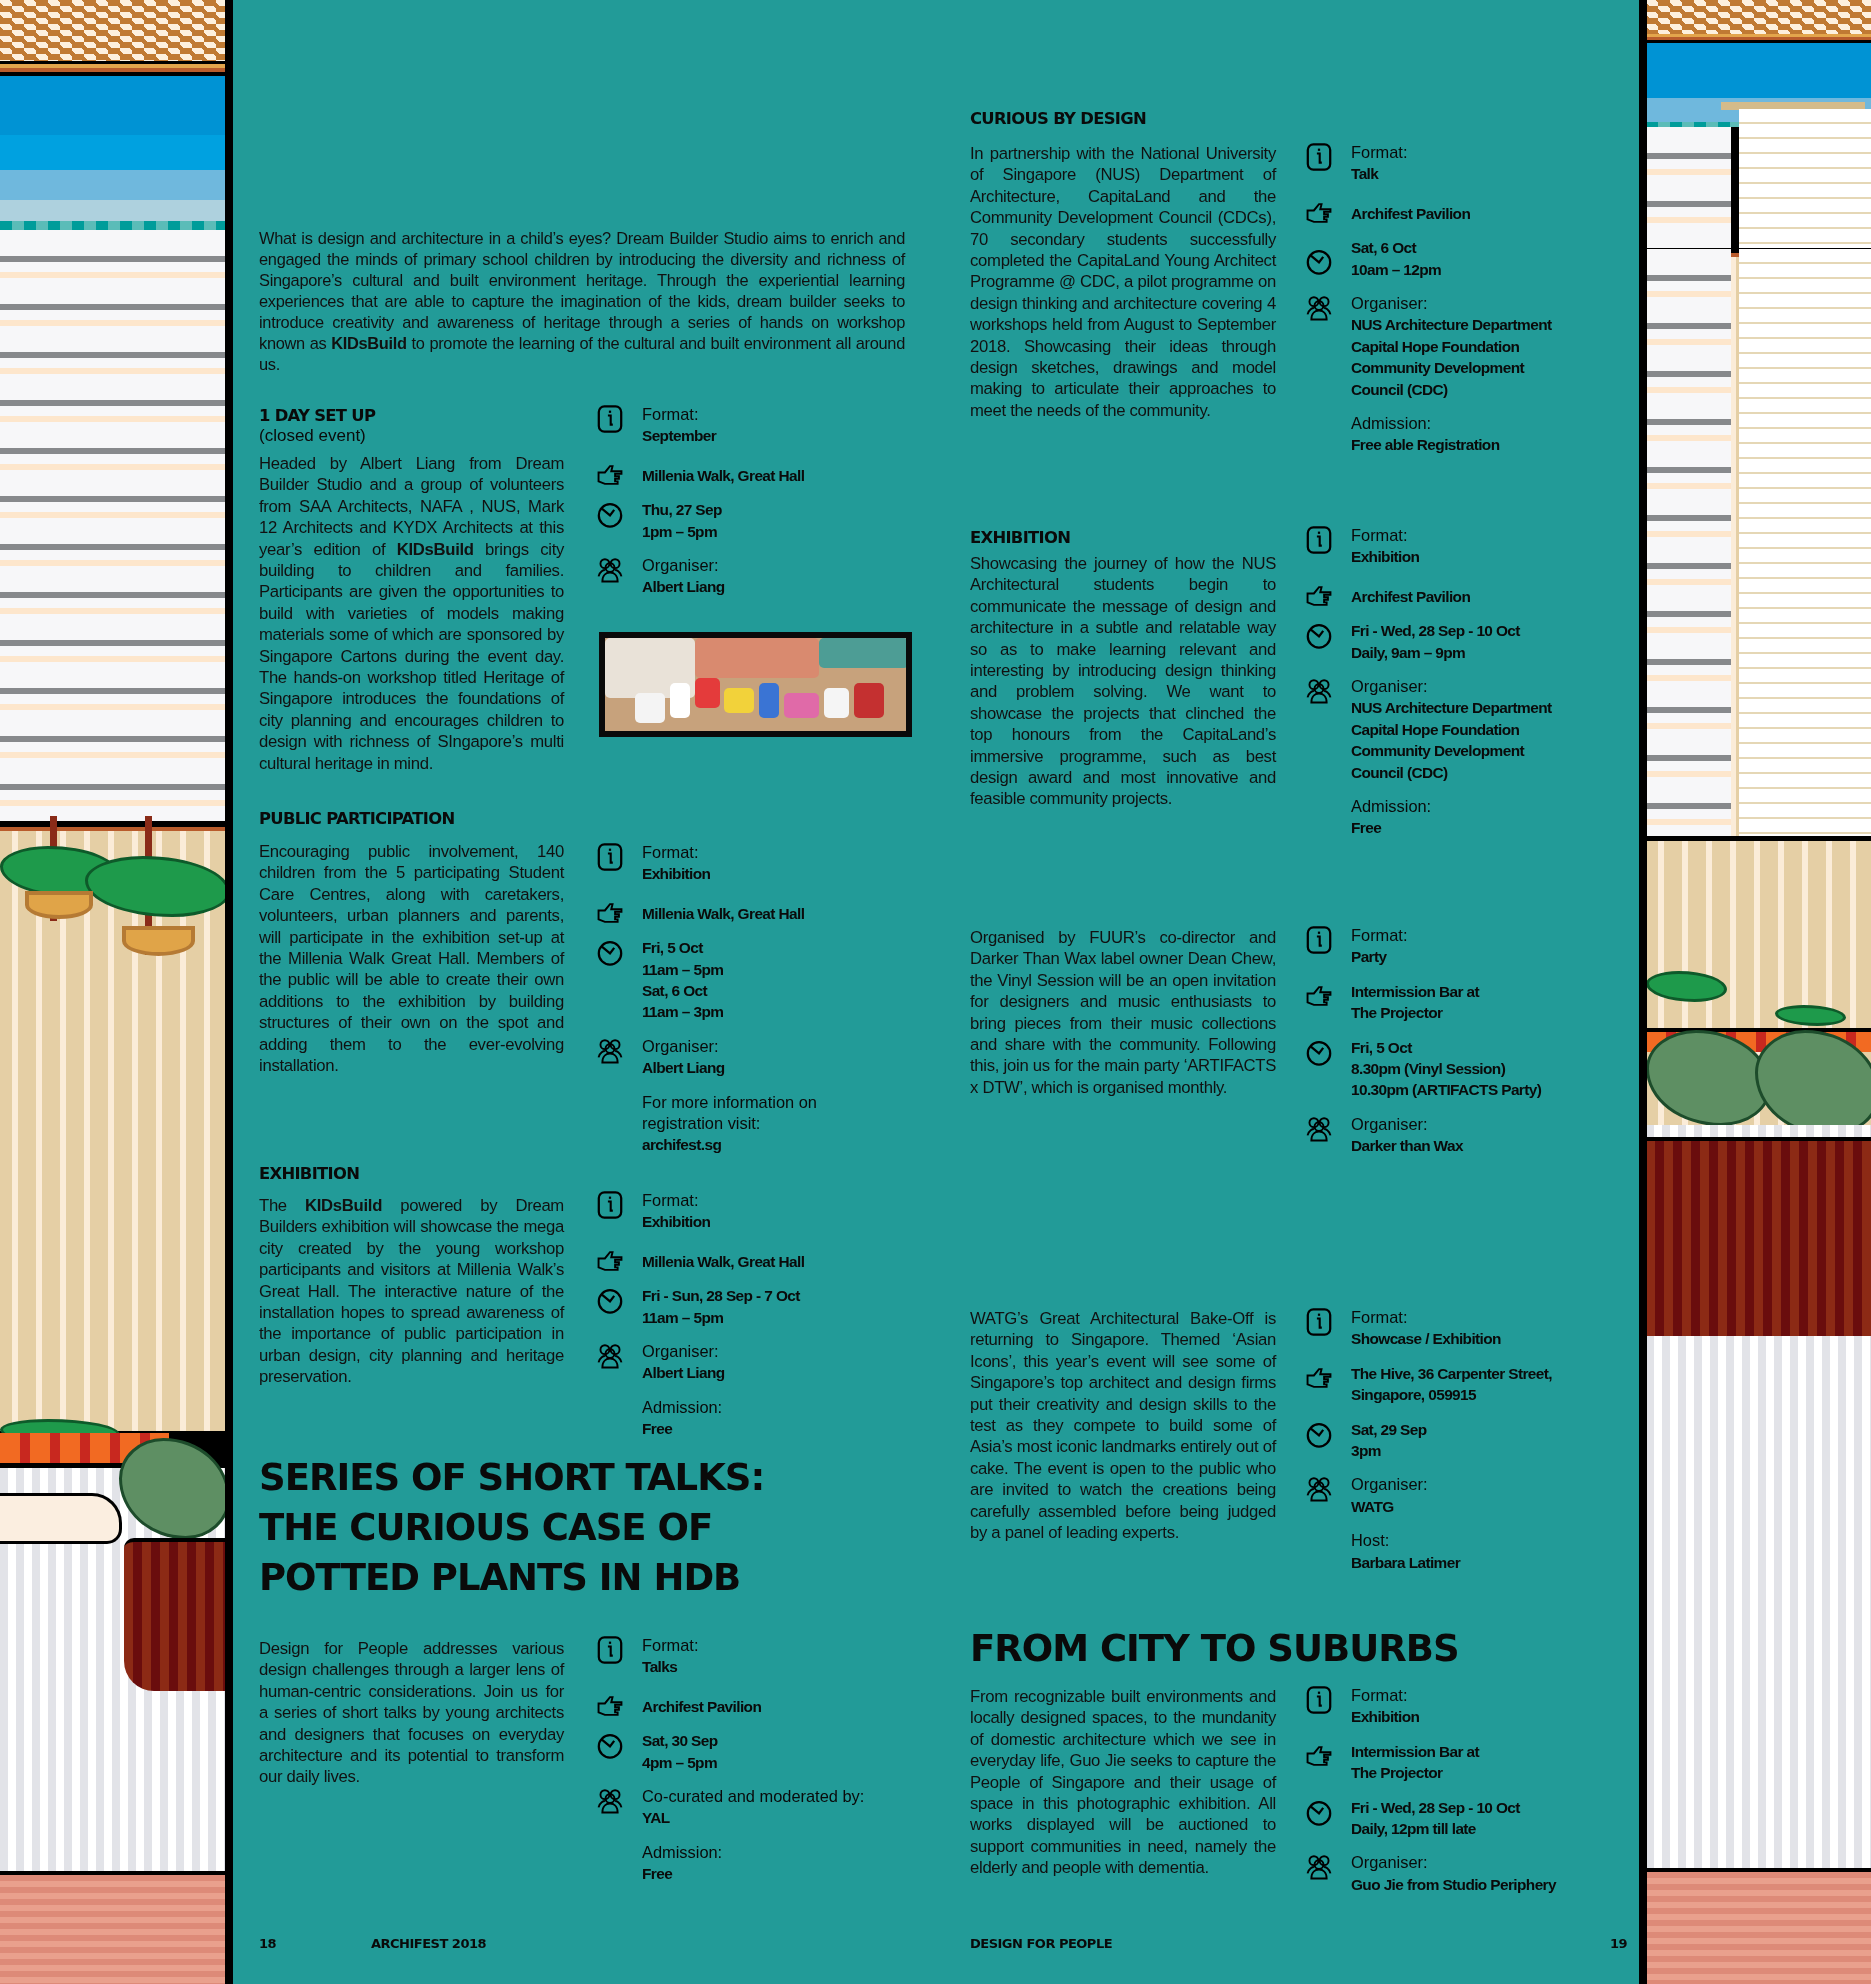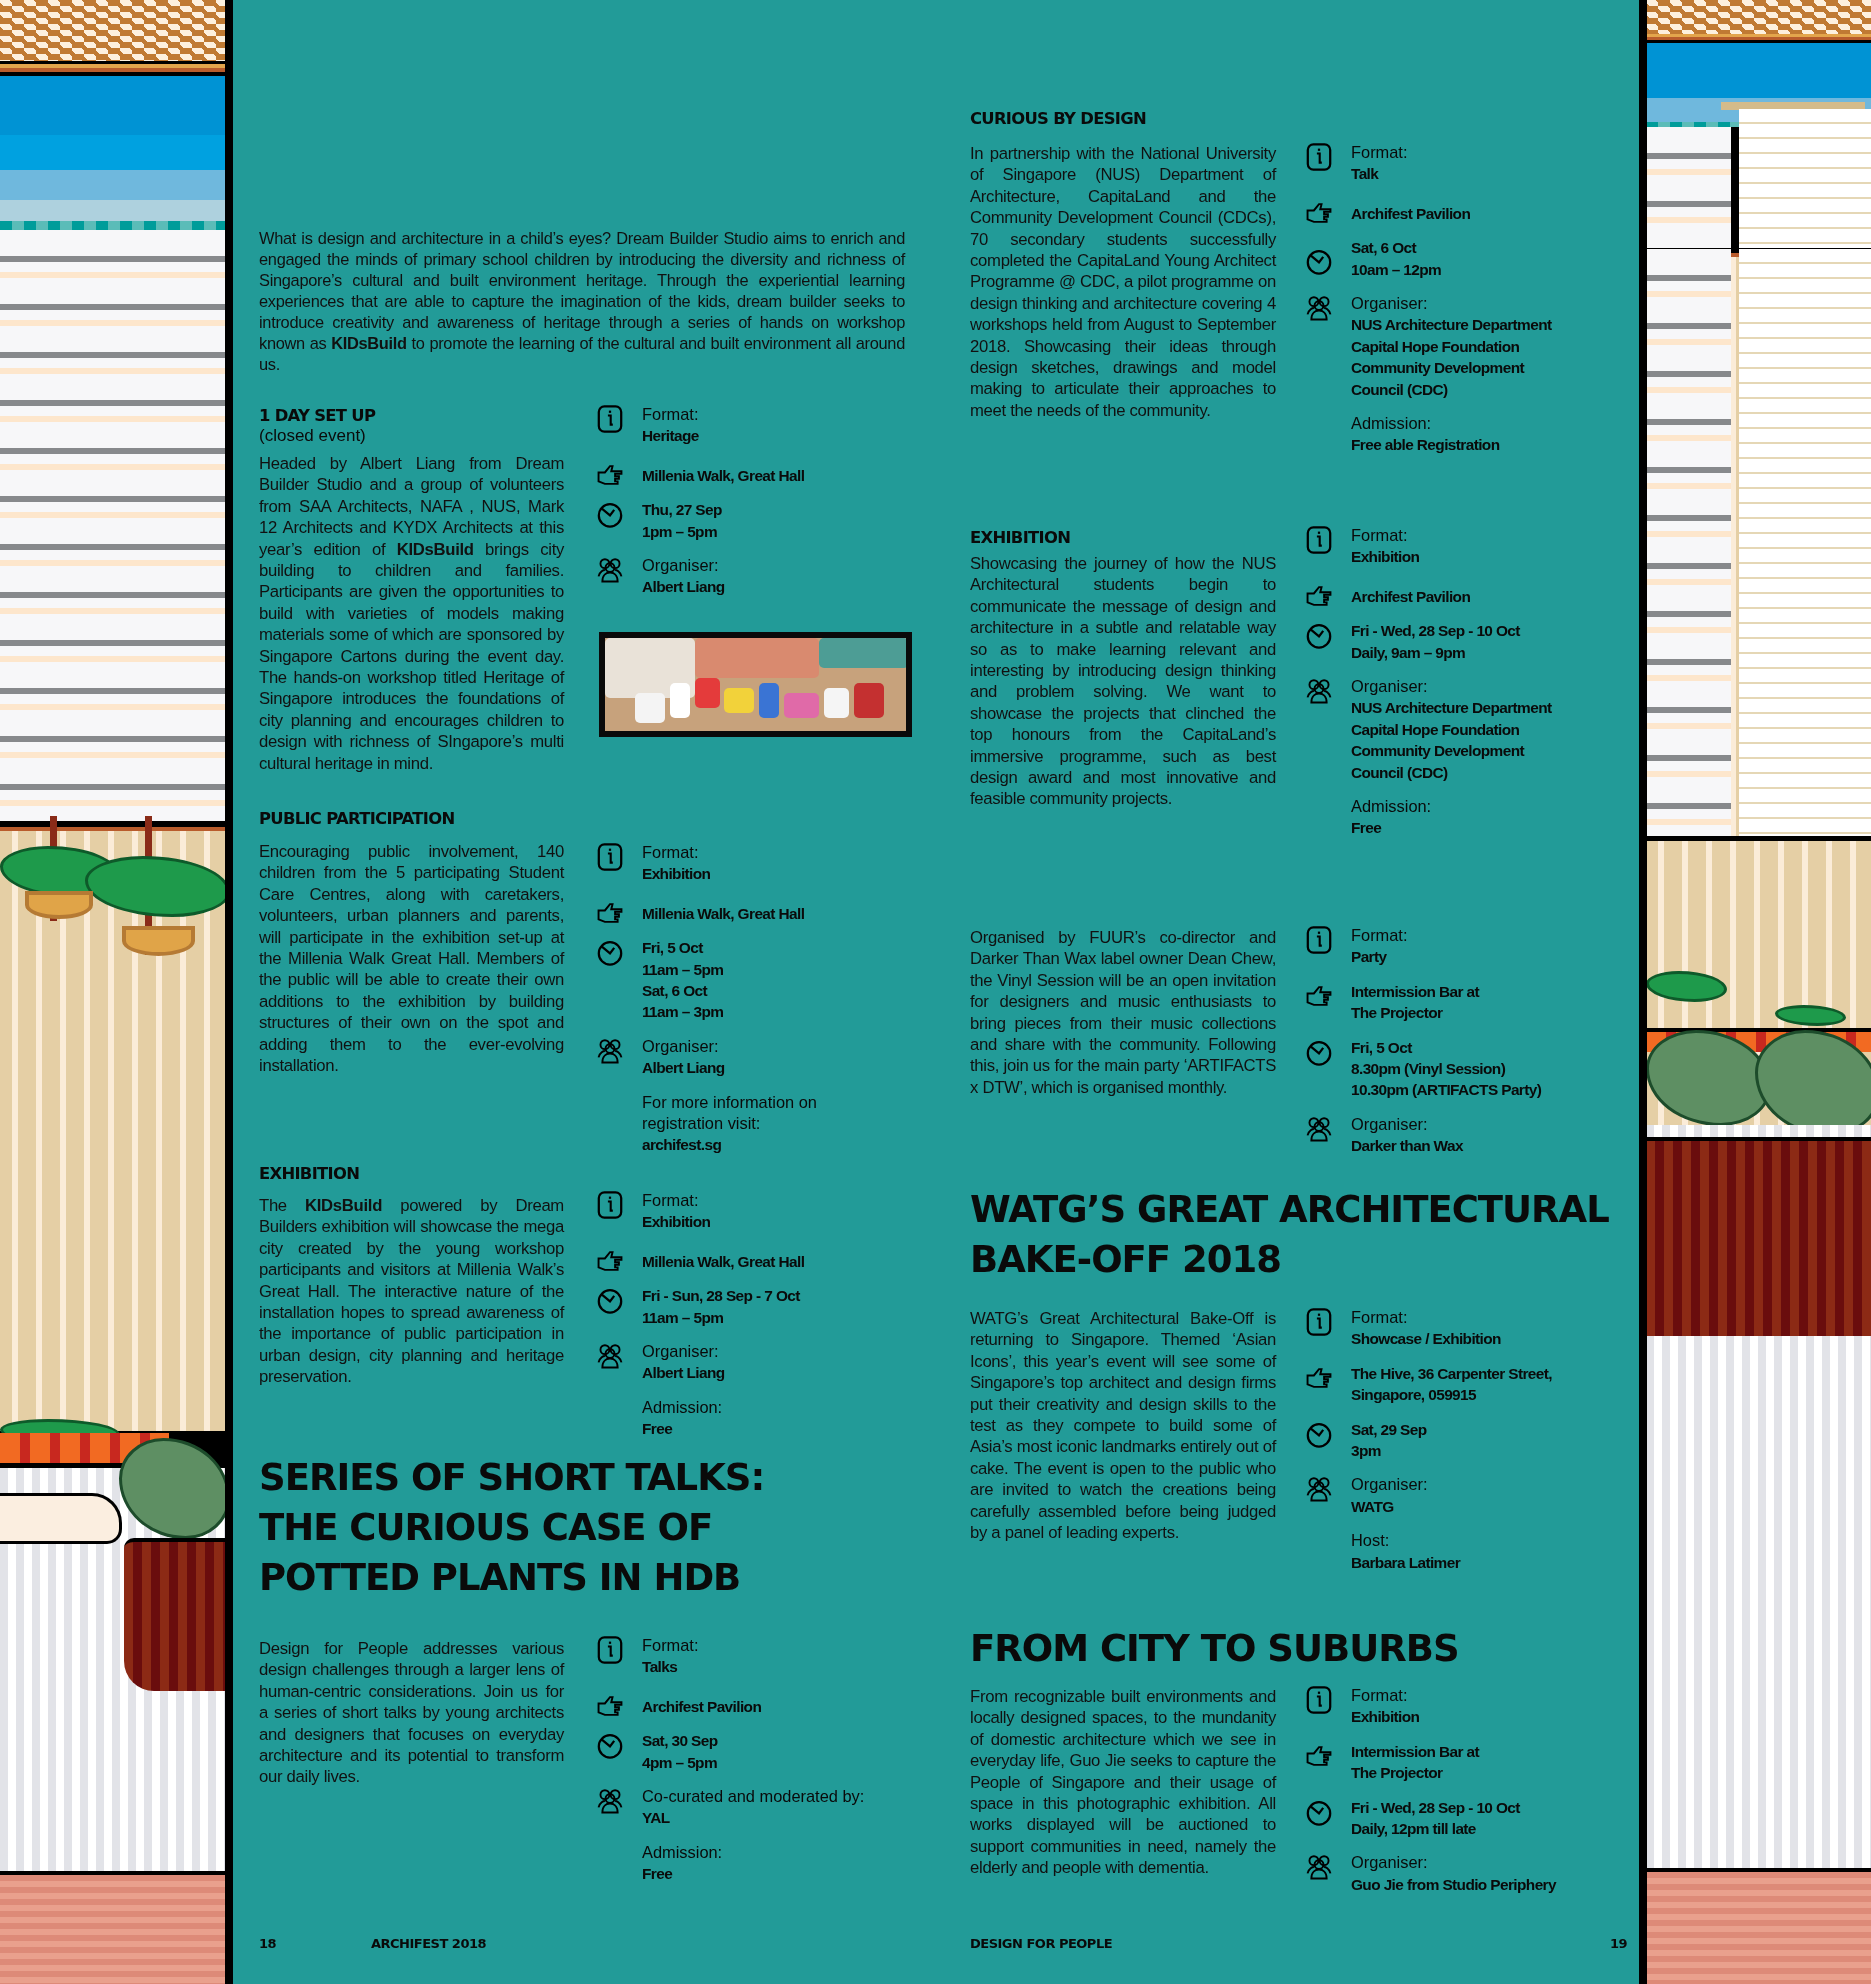--- a/index.html
+++ b/index.html
@@ -147,21 +147,21 @@
     <p class="body" style="left:26px;top:453px;width:305px"><span>Headed by Albert Liang from Dream Builder Studio and a group of volunteers from SAA Architects, NAFA , NUS, Mark 12 Architects and KYDX Architects at this year’s edition of </span><b>KIDsBuild</b><span> brings city building to children and families. Participants are given the opportunities to build with varieties of models making materials some of which are sponsored by Singapore Cartons during the event day. The hands-on workshop titled Heritage of Singapore introduces the foundations of city planning and encourages children to design with richness of SIngapore’s multi cultural heritage in mind.</span></p>
 
     <div class="info" style="left:363px;top:404px;width:328px">
       <div class="info-row">
         <span class="ico"><svg viewBox="0 0 20 20">
               <rect x="2" y="1" width="16" height="18" rx="4" fill="none" stroke="#000" stroke-width="1.6"></rect>
               <rect x="9.2" y="4" width="1.6" height="1.6"></rect>
               <path d="M8.5 7.5h2v6.5h1.5" fill="none" stroke="#000" stroke-width="1.5"></path>
             </svg></span>
         <span class="lbl">Format:</span>
-        <span class="val">Heritage</span>
+        <span class="val">September</span>
       </div>
       <div class="info-row">
         <span class="ico"><svg viewBox="0 0 22 20">
               <path d="M2 8h5l4-5h2l-1 4h8v2h-5v2h3v2h-3v2h2v2H7l-5-2z" fill="none" stroke="#000" stroke-width="1.5"></path>
             </svg></span>
         <span class="val" style="padding-top:5px">Millenia Walk, Great Hall</span>
       </div>
       <div class="info-row">
         <span class="ico"><svg viewBox="0 0 20 20">
               <circle cx="10" cy="11" r="8" fill="none" stroke="#000" stroke-width="1.6"></circle>
@@ -461,22 +461,20 @@
               <circle cx="7" cy="5" r="3.5" fill="none" stroke="#000" stroke-width="1.5"></circle>
               <circle cx="15" cy="5" r="3.5" fill="none" stroke="#000" stroke-width="1.5"></circle>
               <circle cx="11" cy="8" r="3.5" fill="none" stroke="#000" stroke-width="1.5"></circle>
               <path d="M2 15c1-4 4-5 5-5M20 15c-1-4-4-5-5-5M5 19c0-5 3-7 6-7s6 2 6 7z" fill="none" stroke="#000" stroke-width="1.5"></path>
             </svg></span>
         <span class="lbl">Organiser:</span>
         <span class="val">Darker than Wax</span>
       </div>
     </div>
 
-    <h1 class="title" style="left:34px;top:1185px;width:662px">WATG’S GREAT ARCHITECTURAL
-BAKE-OFF 2018</h1>
     <p class="body" style="left:34px;top:1308px;width:306px">WATG’s Great Architectural Bake-Off is returning to Singapore. Themed ‘Asian Icons’, this year’s event will see some of Singapore’s top architect and design firms put their creativity and design skills to the test as they compete to build some of Asia’s most iconic landmarks entirely out of cake. The event is open to the public who are invited to watch the creations being carefully assembled before being judged by a panel of leading experts.</p>
 
     <div class="info" style="left:369px;top:1307px;width:338px">
       <div class="info-row">
         <span class="ico"><svg viewBox="0 0 20 20">
               <rect x="2" y="1" width="16" height="18" rx="4" fill="none" stroke="#000" stroke-width="1.6"></rect>
               <rect x="9.2" y="4" width="1.6" height="1.6"></rect>
               <path d="M8.5 7.5h2v6.5h1.5" fill="none" stroke="#000" stroke-width="1.5"></path>
             </svg></span>
         <span class="lbl">Format:</span>

